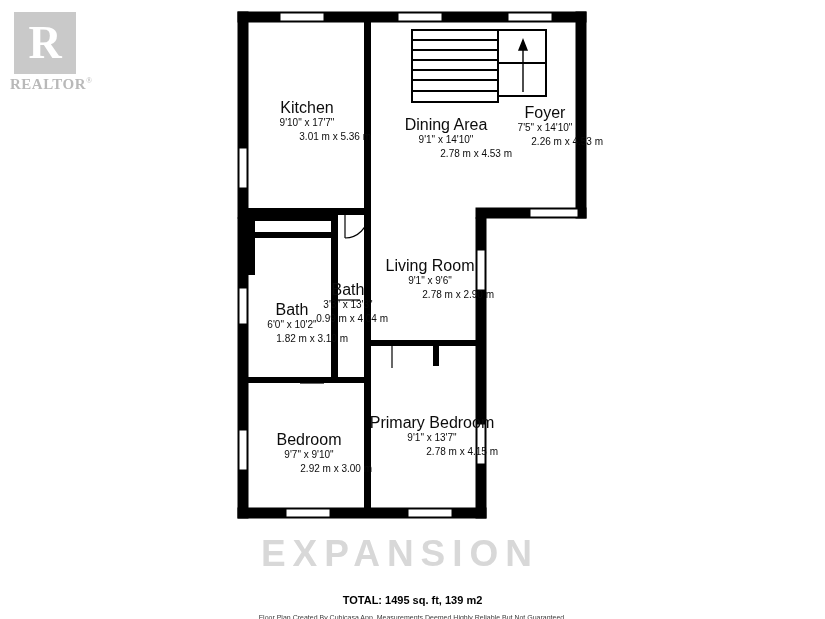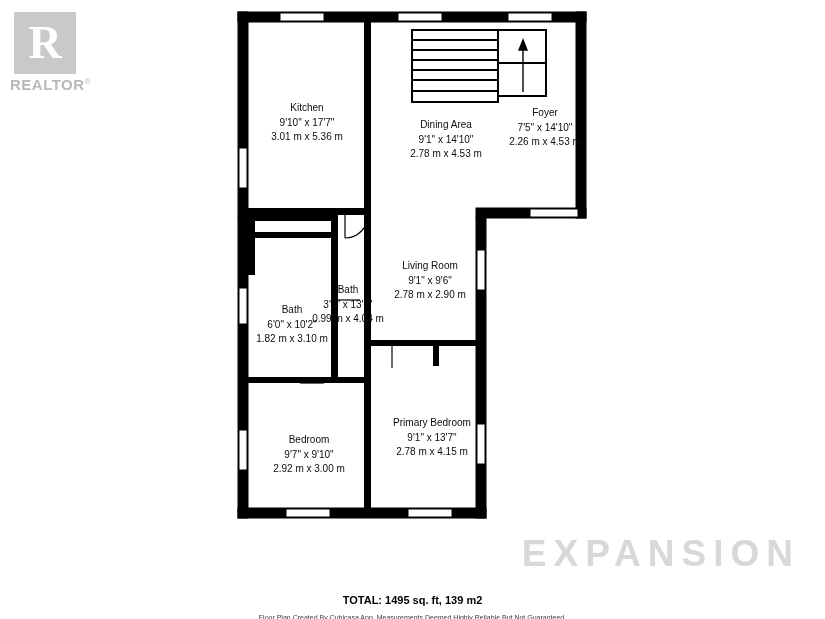--- a/index.html
+++ b/index.html
@@ -43,71 +43,72 @@
     font-weight: bold;
     line-height: 62px;
     text-align: center;
     letter-spacing: 0px;
   }
   .logo-text {
     position: absolute;
     left: 4px;
     top: 64px;
     width: 116px;
-    font-family: Liberation Sans, sans-serif;
+    font-family: Liberation Serif, serif;
     font-size: 15px;
     letter-spacing: 0.5px;
     color: #b9b9b9;
     font-weight: bold;
   }
   .logo-text sup {
     font-size: 8px;
     font-weight: normal;
     vertical-align: super;
   }
 
   
   .watermark {
     position: absolute;
     left: 0;
     top: 533px;
     width: 800px;
-    text-align: right;
+    text-align: center;
     font-family: "Liberation Sans", sans-serif;
     font-size: 37px;
     letter-spacing: 7px;
     color: #d8d8d8;
     font-weight: bold;
     pointer-events: none;
     user-select: none;
   }
 
   
   .room {
     position: absolute;
     text-align: center;
     line-height: 14px;
     font-size: 10.5px;
     color: #0c0c0c;
     white-space: nowrap;
   }
   .room .rname {
+    font-size: 16px;
+    font-weight: normal;
+    display: block;
+    margin-bottom: 1px;
+    text-align: center;
+  }
+  .room .rdim {
+    display: block;
     font-size: 10px;
-    font-weight: normal;
-    display: block;
-    margin-bottom: 1px;
-    text-align: center;
-  }
-  .room .rdim {
+  }
+  .room .rmet {
     display: block;
     font-size: 10px;
-  }
-  .room .rmet {
-    display: block;
-    font-size: 10px;
+    text-align: right;
   }
 
   
   .footer {
     position: absolute;
     left: 0;
     top: 548px;
     width: 825px;
     text-align: center;
     font-size: 10px;

